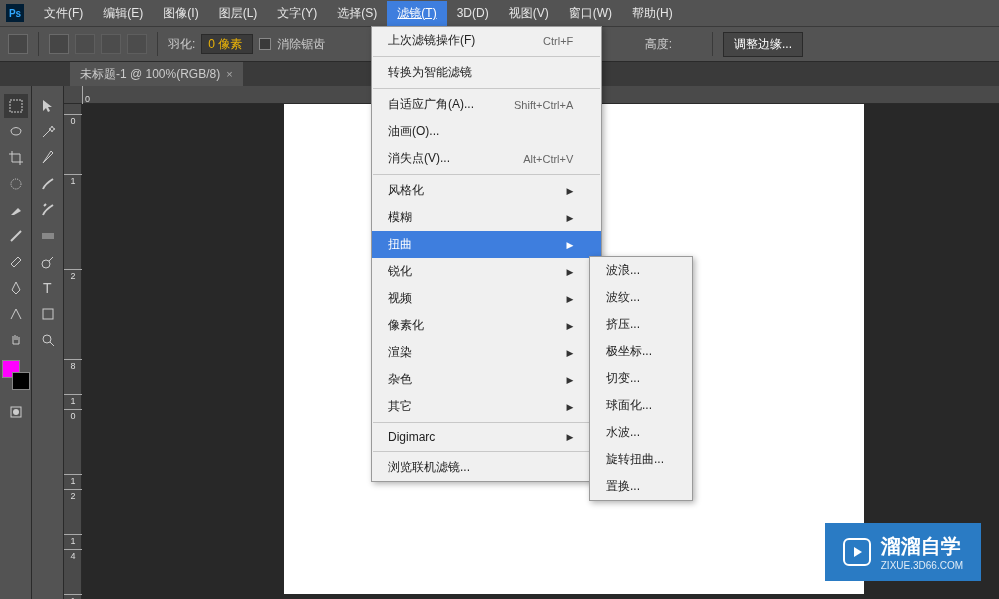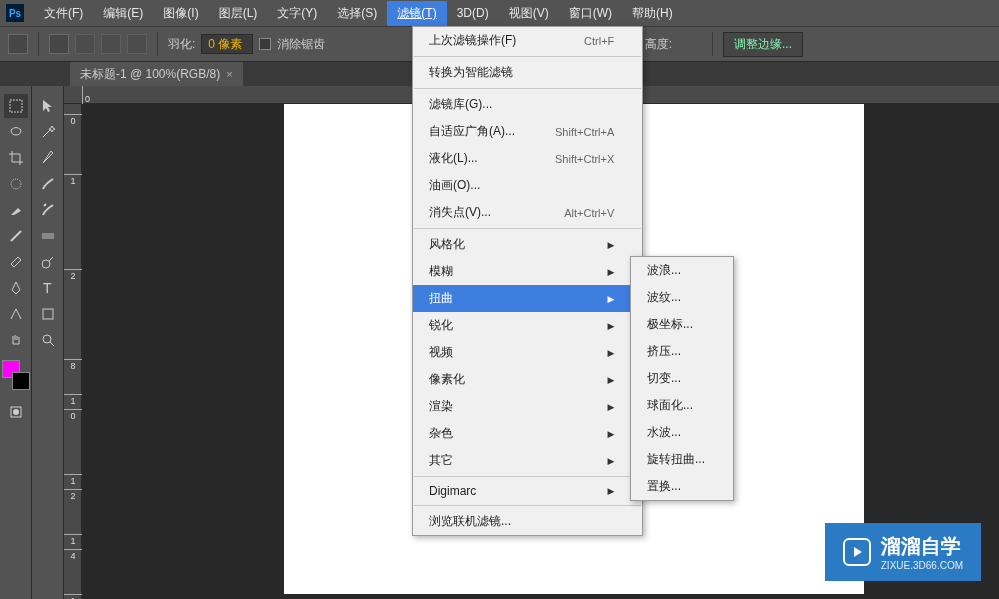--- a/index.html
+++ b/index.html
@@ -10,21 +10,21 @@
 .ps-logo span { color: #31a8ff; font-size: 10px; font-weight: bold; }
 .menubar-item { color: #e6e6e6; font-size: 12px; padding: 4px 10px; cursor: pointer; }
 .menubar-item.active { background: #3e7ede; color: #fff; text-decoration: underline; }
 
 .optionsbar { height: 36px; background: #535353; border-top: 1px solid #3a3a3a; border-bottom: 1px solid #2a2a2a; display: flex; align-items: center; padding-left: 8px; gap: 6px; }
 .opt-icon { width: 20px; height: 20px; border: 1px solid #6a6a6a; background: #464646; }
 .opt-sep { width: 1px; height: 24px; background: #3a3a3a; margin: 0 4px; }
 .opt-label { color: #ccc; font-size: 12px; }
 .opt-input { background: #3a3a3a; color: #eab308; border: 1px solid #2a2a2a; font-size: 12px; padding: 2px 6px; width: 52px; }
 .opt-check { width: 12px; height: 12px; border: 1px solid #888; background: #3a3a3a; display: inline-block; }
-.opt-button { background: #454545; border: 1px solid #2a2a2a; color: #86efac; font-size: 12px; padding: 3px 10px; }
+.opt-button { background: #454545; border: 1px solid #2a2a2a; color: #ffffff; font-size: 12px; padding: 3px 10px; }
 
 .tabbar { height: 24px; background: #3a3a3a; display: flex; align-items: center; padding-left: 70px; }
 .doc-tab { background: #535353; color: #ccc; font-size: 12px; padding: 4px 10px; display: flex; align-items: center; gap: 6px; }
 .tab-close { font-size: 11px; color: #aaa; }
 
 .main-area { position: absolute; top: 86px; left: 0; right: 0; bottom: 0; display: flex; }
 .toolbox { width: 32px; background: #535353; border-right: 1px solid #2a2a2a; padding-top: 6px; }
 .toolbox2 { width: 32px; background: #535353; border-right: 1px solid #2a2a2a; padding-top: 6px; }
 .tool { width: 24px; height: 24px; margin: 2px auto; background: #535353; display: flex; align-items: center; justify-content: center; cursor: pointer; }
 .tool svg { width: 16px; height: 16px; }
@@ -34,21 +34,21 @@
 .bg-color { width: 18px; height: 18px; background: #000; border: 1px solid #888; position: absolute; bottom: -8px; right: 0; }
 
 .ruler-h { height: 18px; background: #4a4a4a; border-bottom: 1px solid #2a2a2a; position: relative; }
 .ruler-v { width: 18px; background: #4a4a4a; border-right: 1px solid #2a2a2a; position: absolute; top: 18px; bottom: 0; left: 0; }
 .ruler-tick-h { position: absolute; top: 0; height: 18px; color: #ddd; font-size: 9px; border-left: 1px solid #aaa; padding-left: 2px; display: flex; align-items: flex-end; }
 .ruler-tick-v { position: absolute; left: 0; width: 18px; color: #ddd; font-size: 9px; border-top: 1px solid #aaa; padding-top: 1px; text-align: center; }
 
 .canvas-area { flex: 1; background: #282828; position: relative; }
 .canvas { position: absolute; left: 220px; top: 18px; width: 580px; height: 490px; background: #fff; }
 
-.dropdown-menu { position: absolute; background: #f0f0f0; border: 1px solid #9a9a9a; box-shadow: 2px 2px 6px rgba(0,0,0,0.3); font-size: 12px; min-width: 218px; margin-left: 41px; }
+.dropdown-menu { position: absolute; background: #f0f0f0; border: 1px solid #9a9a9a; box-shadow: 2px 2px 6px rgba(0,0,0,0.3); font-size: 12px; min-width: 218px; }
 .menu-item { padding: 5px 28px 5px 16px; color: #222; cursor: pointer; display: flex; justify-content: space-between; align-items: center; }
 .menu-item.highlighted { background: #3e7ede; color: #fff; }
 .menu-sep { height: 1px; background: #c8c8c8; margin: 2px 1px; }
 .menu-shortcut { color: #666; margin-left: 40px; font-size: 11px; }
 .menu-arrow { font-size: 9px; color: #333; }
 .menu-item.highlighted .menu-arrow { color: #fff; }
 
 .watermark { position: absolute; right: 18px; bottom: 18px; background: #2a7bc4; color: #fff; padding: 10px 18px; display: flex; align-items: center; gap: 10px; }
 .watermark-icon { width: 28px; height: 28px; border: 2px solid #fff; border-radius: 6px; display: flex; align-items: center; justify-content: center; }
 .watermark-text { font-size: 20px; font-weight: bold; }
@@ -245,29 +245,22 @@
     <div class="menu-item">
       <span>上次滤镜操作(F)</span>
       <span class="menu-shortcut">Ctrl+F</span>
     </div>
     <div class="menu-sep"></div>
     <div class="menu-item">
       <span>转换为智能滤镜</span>
     </div>
     <div class="menu-sep"></div>
     <div class="menu-item">
-      <span>滤镜库(G)...</span>
-    </div>
-    <div class="menu-item">
       <span>自适应广角(A)...</span>
       <span class="menu-shortcut">Shift+Ctrl+A</span>
-    </div>
-    <div class="menu-item">
-      <span>液化(L)...</span>
-      <span class="menu-shortcut">Shift+Ctrl+X</span>
     </div>
     <div class="menu-item">
       <span>油画(O)...</span>
     </div>
     <div class="menu-item">
       <span>消失点(V)...</span>
       <span class="menu-shortcut">Alt+Ctrl+V</span>
     </div>
     <div class="menu-sep"></div>
     <div class="menu-item">
@@ -313,22 +306,22 @@
     </div>
     <div class="menu-sep"></div>
     <div class="menu-item">
       <span>浏览联机滤镜...</span>
     </div>
   </div>
 
 <div class="dropdown-menu" id="distort-menu" style="left:589px; top:256px; min-width:100px;">
     <div class="menu-item">波浪...</div>
     <div class="menu-item">波纹...</div>
+    <div class="menu-item">挤压...</div>
     <div class="menu-item">极坐标...</div>
-    <div class="menu-item">挤压...</div>
     <div class="menu-item">切变...</div>
     <div class="menu-item">球面化...</div>
     <div class="menu-item">水波...</div>
     <div class="menu-item">旋转扭曲...</div>
     <div class="menu-item">置换...</div>
   </div>
 
 <div class="watermark">
   <div class="watermark-icon">
     <svg width="14" height="14" viewBox="0 0 14 14">

